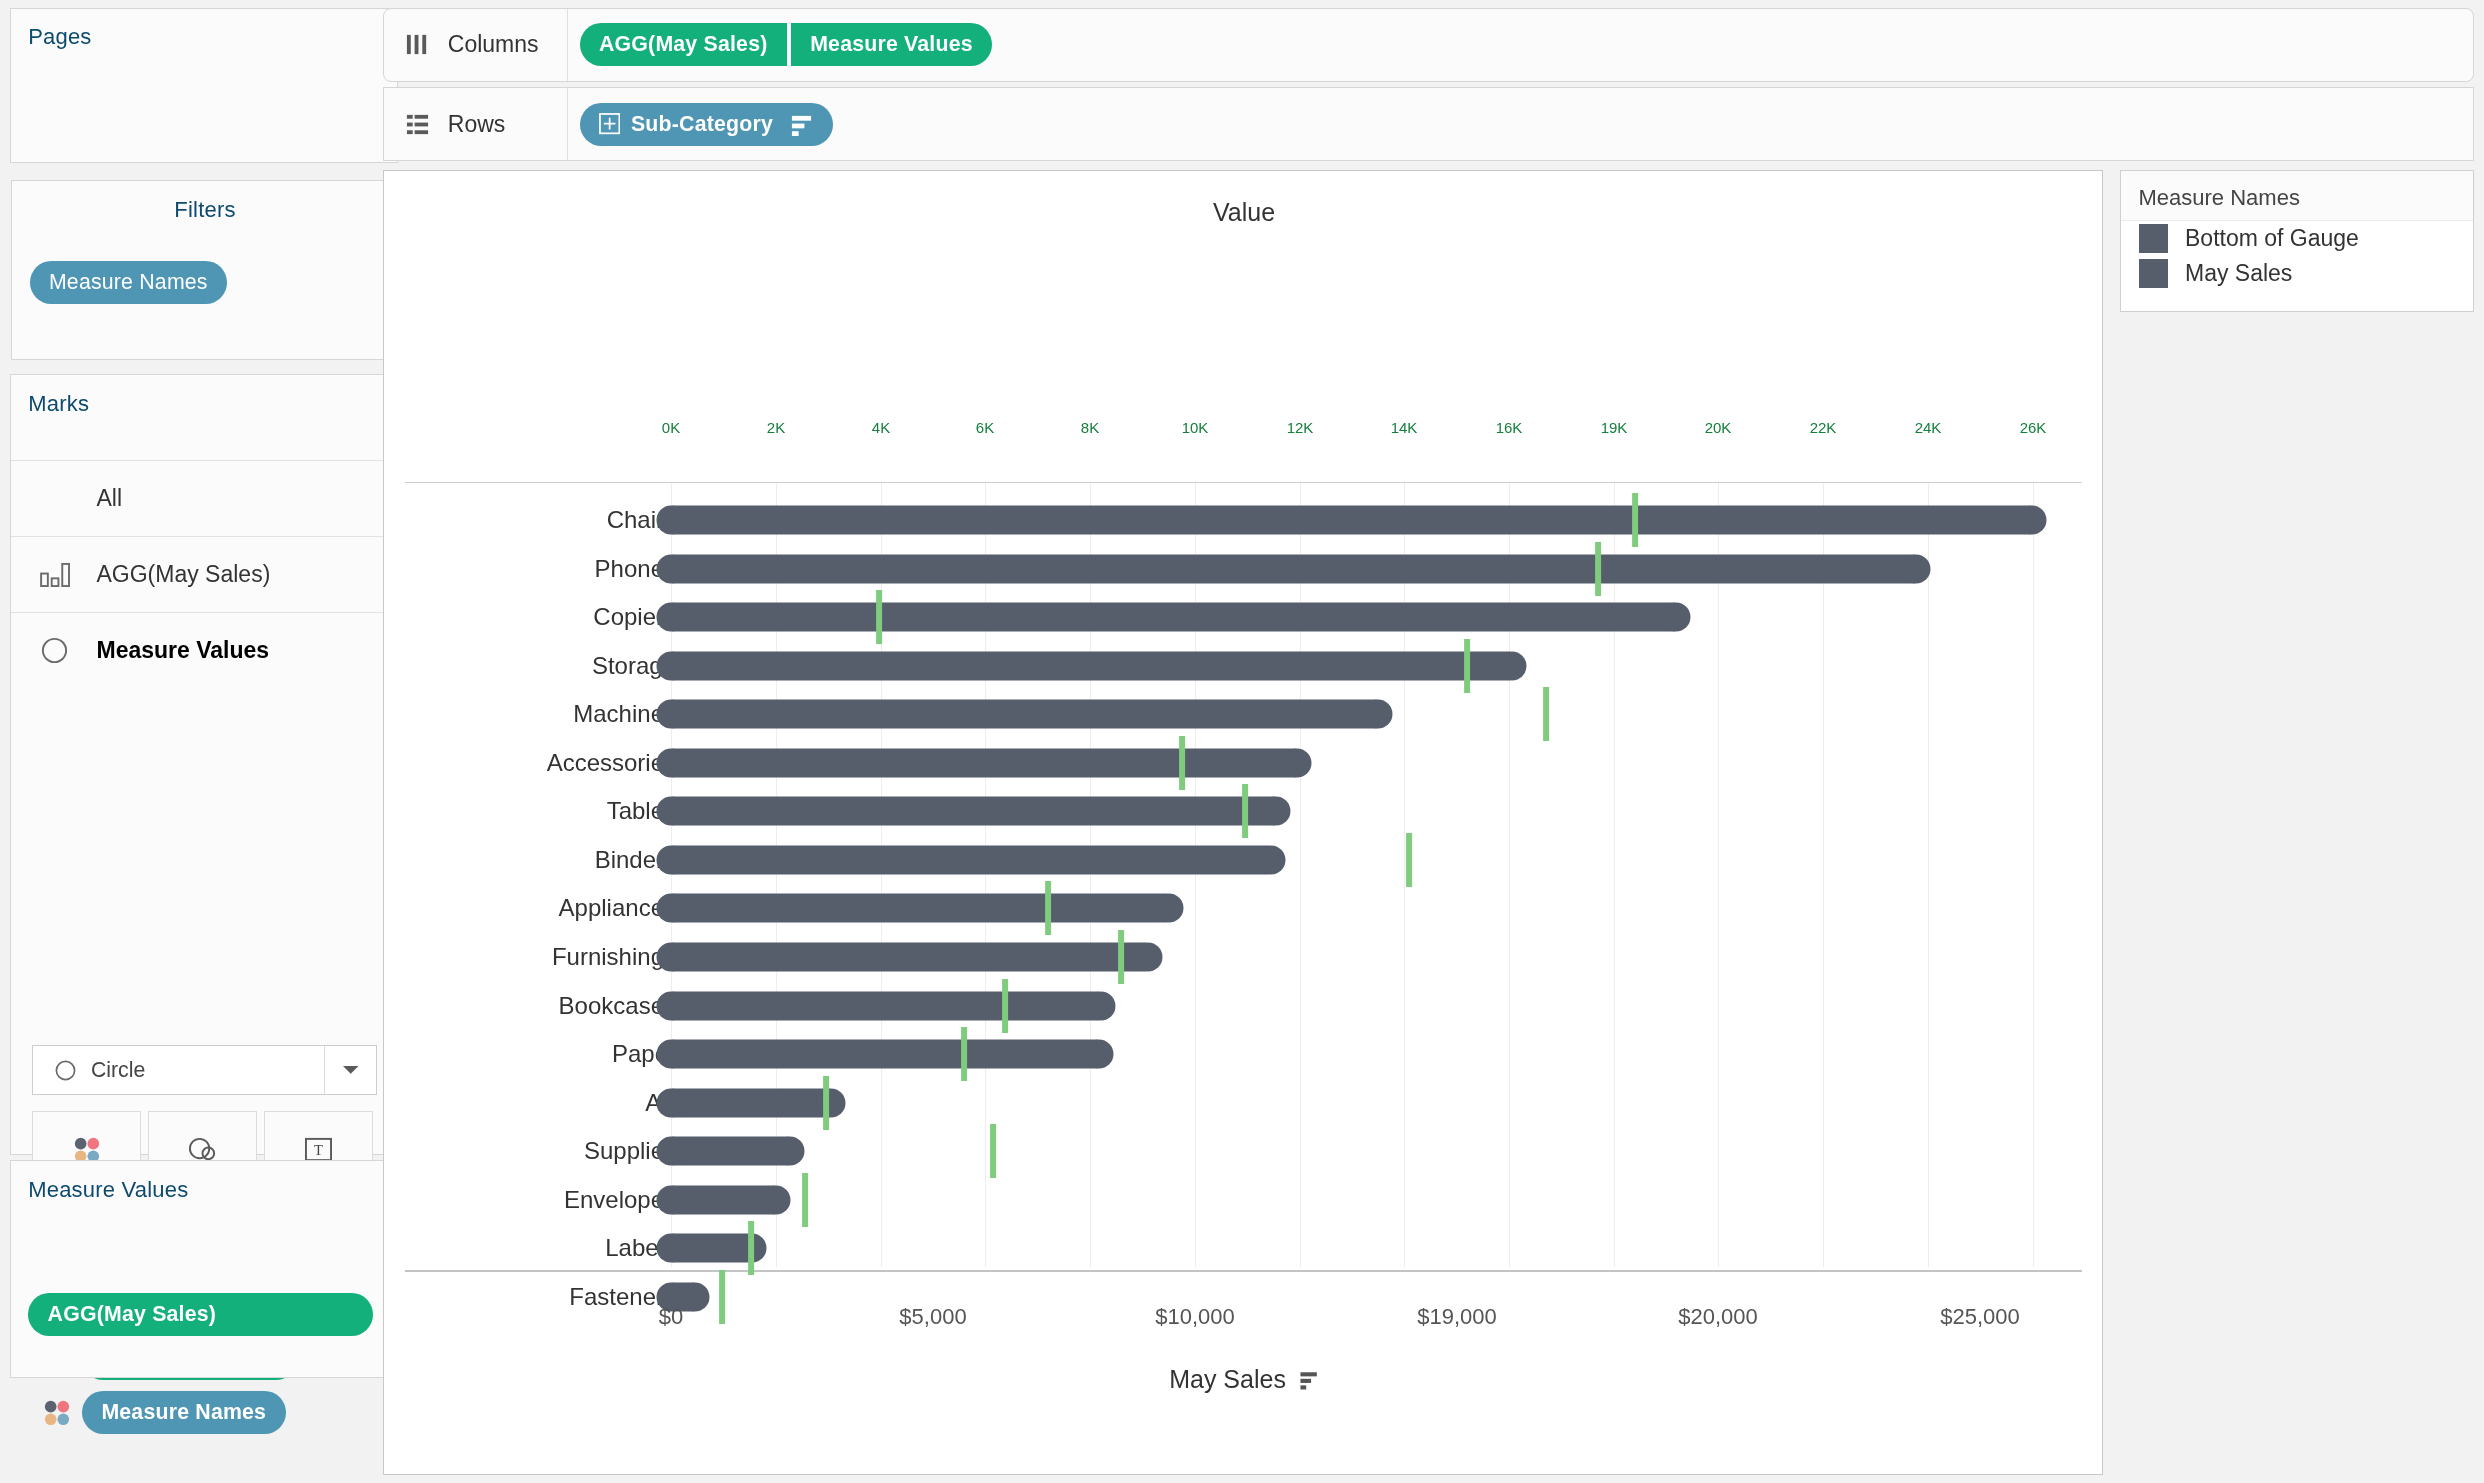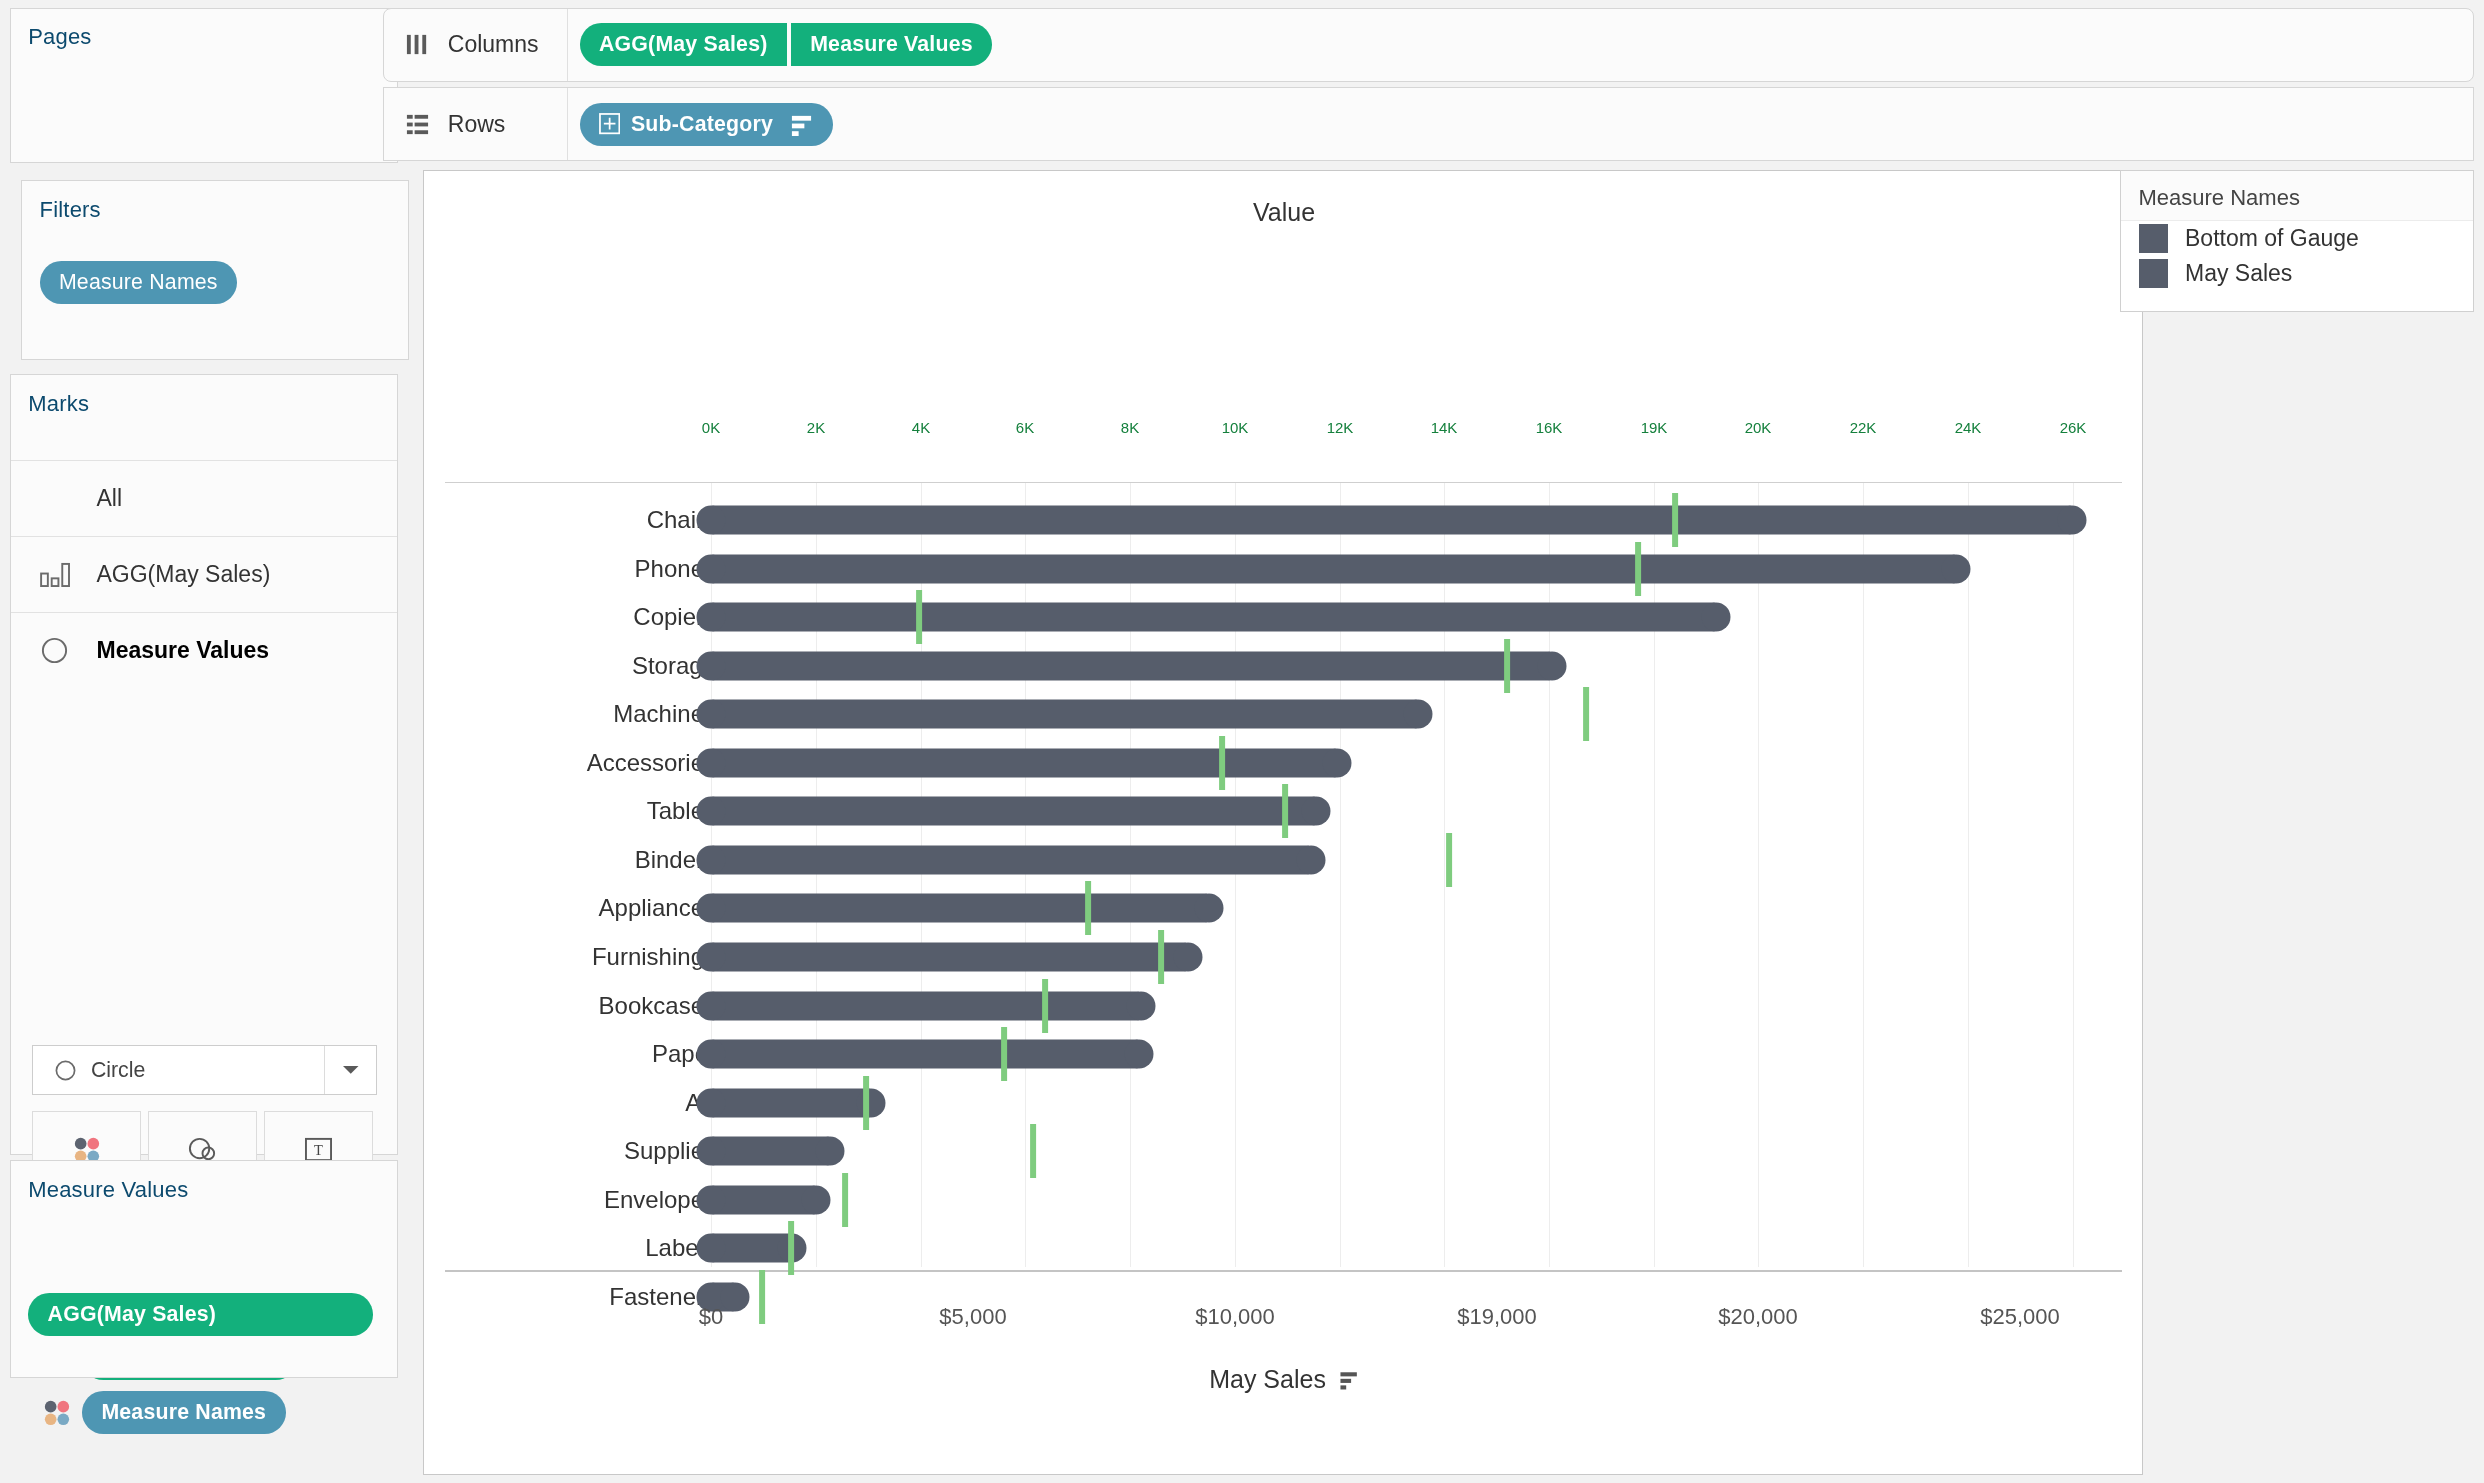--- a/index.html
+++ b/index.html
@@ -37,21 +37,21 @@
     white-space: nowrap;
     letter-spacing: 0.2px;
   }
   .pill.blue { background: #4e96b3; }
   .pill.green { background: #13b07c; }
   .pill .pill-ico { margin-right: 10.7px; display:inline-flex; }
   .pill .pill-sort { margin-left: 15.5px; display:inline-flex; }
 
   
   #pages-card   { left: 9.7px;  top: 7.8px;    width: 388px; height: 155px; }
-  #filters-card { left: 21px;  top: 180px;  width: 388px; height: 180px; }
+  #filters-card { left: 11px;  top: 180px;  width: 388px; height: 180px; text-align: center; }
   #marks-card   { left: 9.7px;  top: 374px;  width: 388px; height: 781px; }
   #mv-card      { left: 9.7px;  top: 1160px; width: 388px; height: 218px; }
 
   #filters-card .pill { position: absolute; left: 17.5px; top: 80px; }
 
   
   .marks-row {
     height: 76px;
     border-top: 1px solid #e2e2e2;
     display: flex;
@@ -126,21 +126,20 @@
   #cols-shelf .pill:first-child { border-top-right-radius:0; border-bottom-right-radius:0; margin-right:3.9px; }
   #cols-shelf .pill:last-child  { border-top-left-radius:0;  border-bottom-left-radius:0; }
 
   
   #worksheet {
     position: absolute;
     left: 383px; top: 170px;
     width: 1720px; height: 1305px;
     background: #fff;
     border: 1px solid #c8c8c8;
-    margin-left: 40px;
   }
   #axis-title-top {
     position: absolute; left: 0; top: 27px; width: 1720px;
     text-align: center; font-size: 25px; color: #333;
   }
   .plot {
     position: absolute;
     left: 0; top: 0; width: 1720px; height: 1038px;
   }
   .tick-top {

